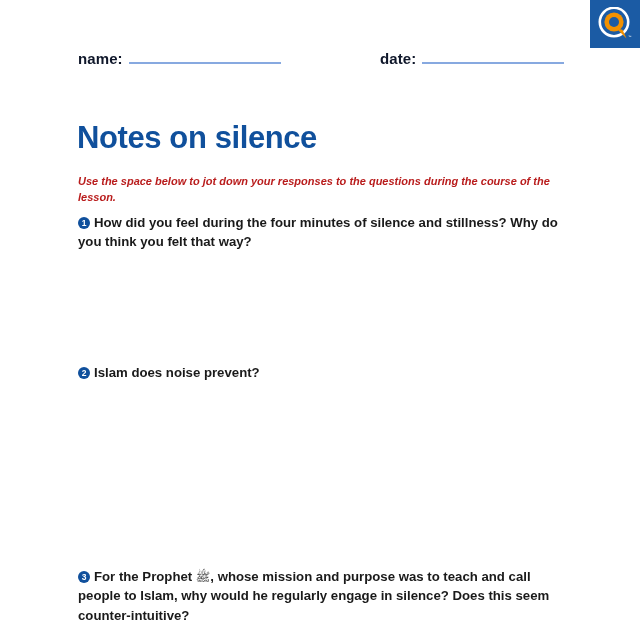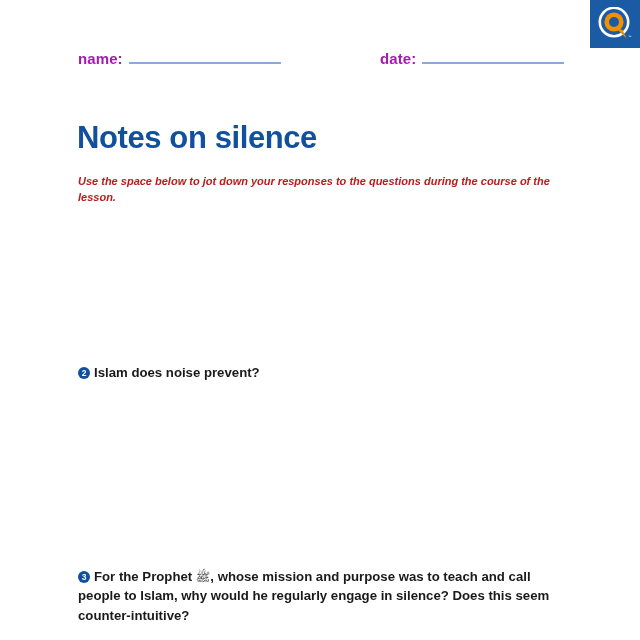--- a/index.html
+++ b/index.html
@@ -54,21 +54,21 @@
     display: flex;
     align-items: baseline;
     white-space: nowrap;
   }
   .meta-field.name-field { left: 0px; top: 0px; }
   .meta-field.date-field { left: 302px; top: 0px; }
 
   .meta-label {
     font-size: 15px;
     font-weight: bold;
-    color: #a21caf;
+    color: #0f172a;
     letter-spacing: 0.1px;
   }
   .meta-rule {
     display: inline-block;
     border-bottom: 2px solid #87a9e0;
     margin-left: 6px;
     height: 12px;
   }
   .name-field .meta-rule { width: 152px; }
   .date-field .meta-rule { width: 142px; }
@@ -171,20 +171,23 @@
     <div class="meta-field date-field">
       <span class="meta-label">date:</span>
       <span class="meta-rule"></span>
     </div>
   </div>
 
   <h1 class="page-title">Notes on silence</h1>
 
   <p class="instruction">Use the space below to jot down your responses to the questions during the course of the lesson.</p>
 
+  <div class="question q1">
+    <span class="q-badge">1</span><span class="q-text">How did you feel during the four minutes of silence and stillness? Why do you think you felt that way?</span>
+  </div>
   <div class="answer-space a1"></div>
 
   <div class="question q2">
     <span class="q-badge">2</span><span class="q-text">Islam does noise prevent?</span>
   </div>
   <div class="answer-space a2"></div>
 
   <div class="question q3">
     <span class="q-badge">3</span><span class="q-text">For the Prophet </span><span class="honorific">ﷺ</span><span class="q-text">, whose mission and purpose was to teach and call people to Islam, why would he regularly engage in silence? Does this seem counter-intuitive?</span>
   </div>

